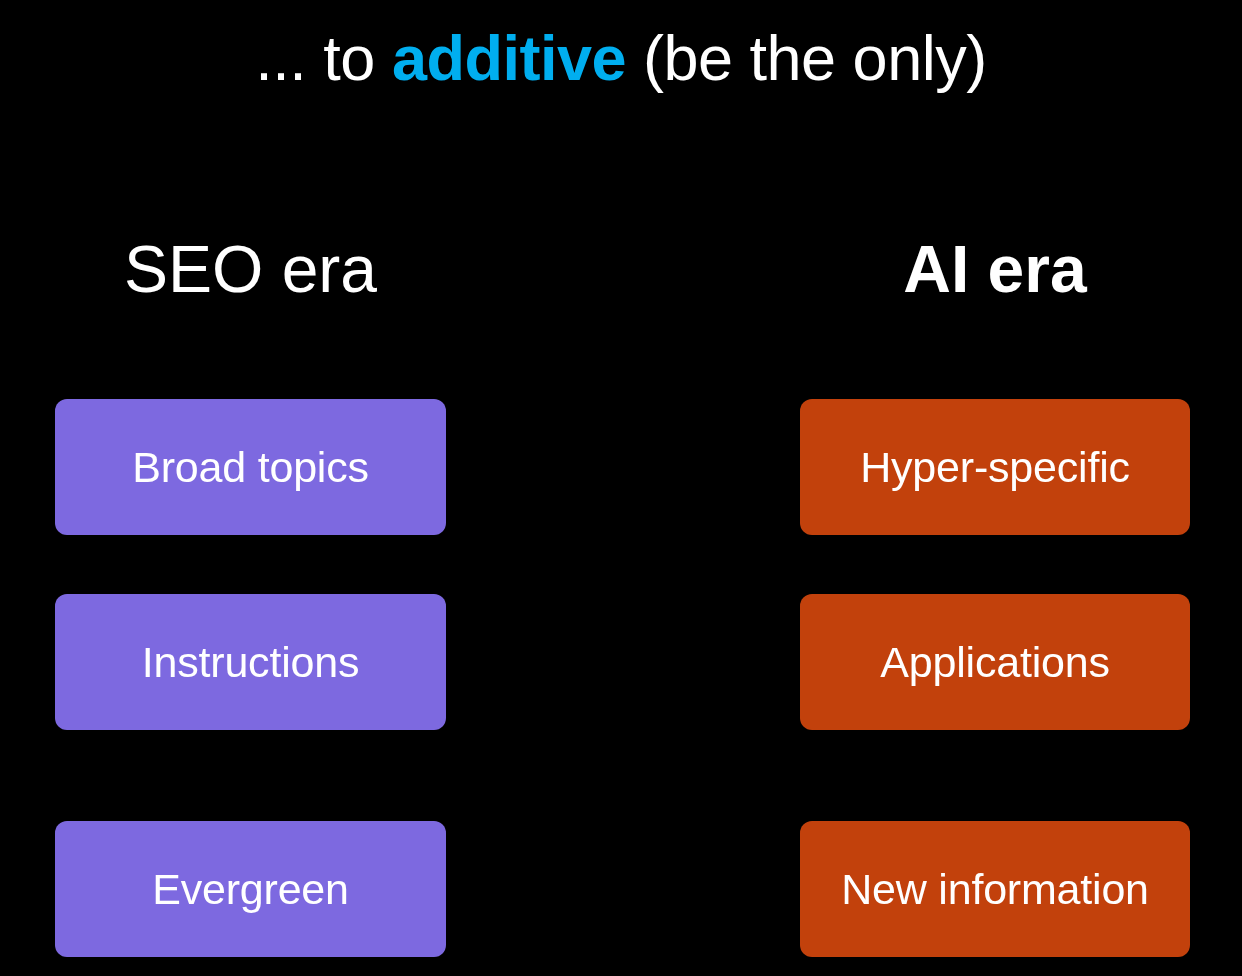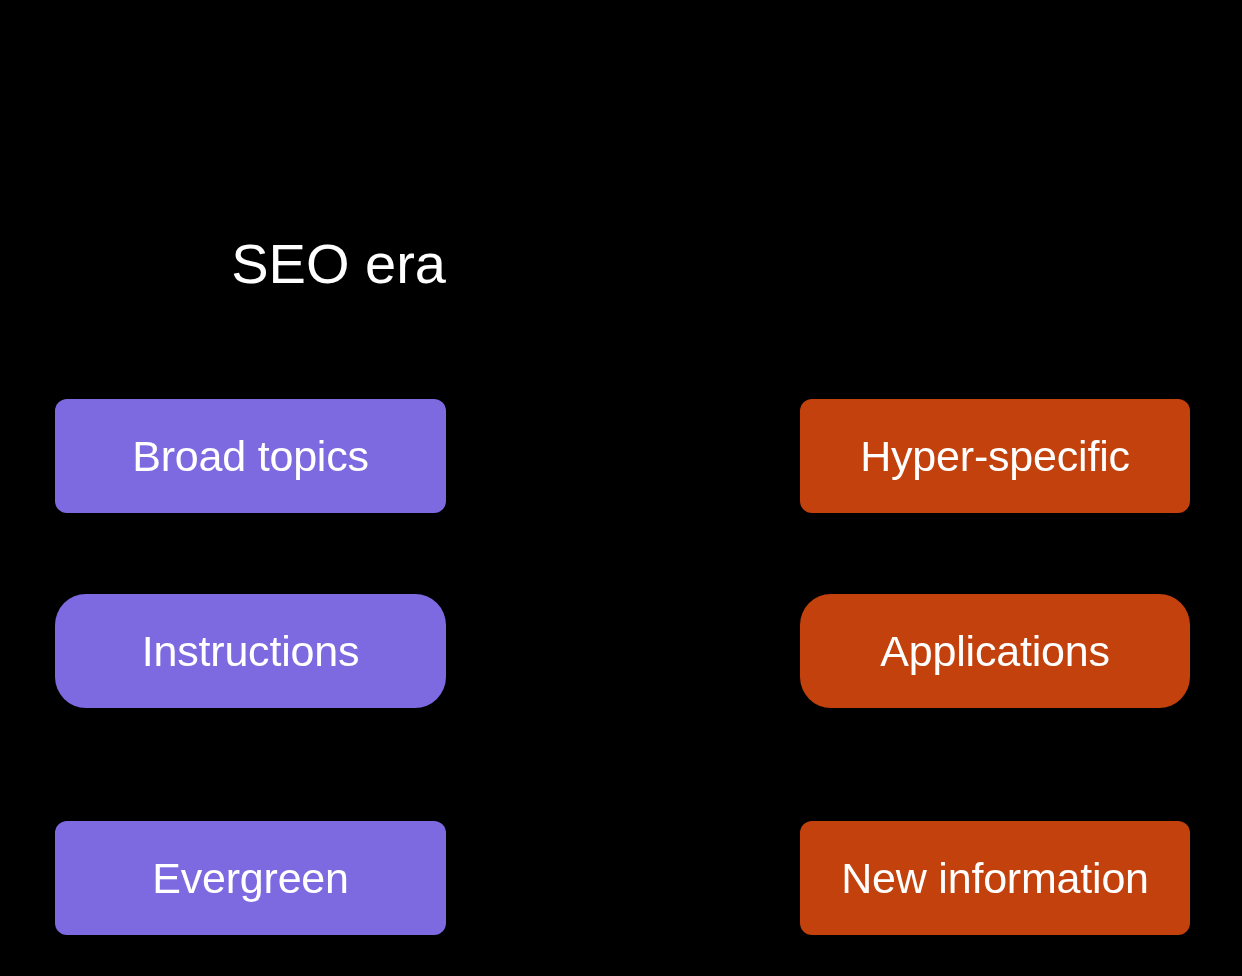--- a/index.html
+++ b/index.html
@@ -41,40 +41,40 @@
     font-weight: 700;
     color: #00AEEF;
   }
 
   
   .col-header {
     position: absolute;
     top: 233px;
     color: #ffffff;
     font-family: "Liberation Sans", sans-serif;
-    font-size: 56px;
+    font-size: 66px;
     line-height: 1.1;
     white-space: nowrap;
-    text-align: right;
+    text-align: center;
   }
   .col-header.left {
     left: 55px;
     width: 391px;
     font-weight: 400;
   }
   .col-header.right {
     left: 800px;
     width: 390px;
     font-weight: 700;
   }
 
   
   .box {
     position: absolute;
-    height: 114px;
+    height: 136px;
     border-radius: 12px;
     display: flex;
     align-items: center;
     justify-content: center;
     box-sizing: border-box;
   }
   .box .box-label {
     color: #ffffff;
     font-family: "Liberation Sans", sans-serif;
     font-size: 43px;
@@ -89,30 +89,34 @@
     width: 391px;
     background: #7D69E0;
   }
   .col-right .box {
     left: 800px;
     width: 390px;
     background: #c2410c;
   }
 
   .row-0 { top: 399px; }
-  .row-1 { top: 594px; border-radius: 31px; }
+  .row-1 { top: 594px; }
   .row-2 { top: 789px; margin-top: 32px; }
 </style>
 </head>
 <body>
 
 <div id="slide">
 
+  <div class="slide-title">
+    <span>... to </span><span class="accent">additive</span><span> (be the only)</span>
+  </div>
 
   <div class="col-header left">SEO era</div>
+  <div class="col-header right">AI era</div>
 
   <div class="col-left">
     <div class="box row-0">
       <span class="box-label">Broad topics</span>
     </div>
     <div class="box row-1">
       <span class="box-label">Instructions</span>
     </div>
     <div class="box row-2">
       <span class="box-label">Evergreen</span>

